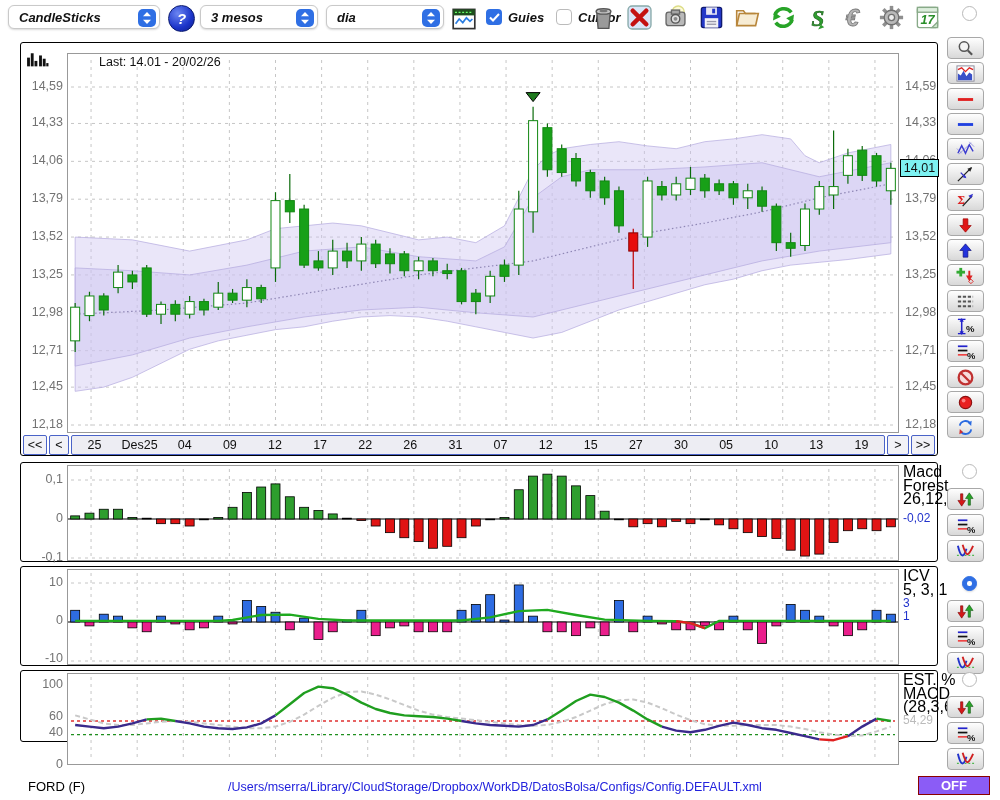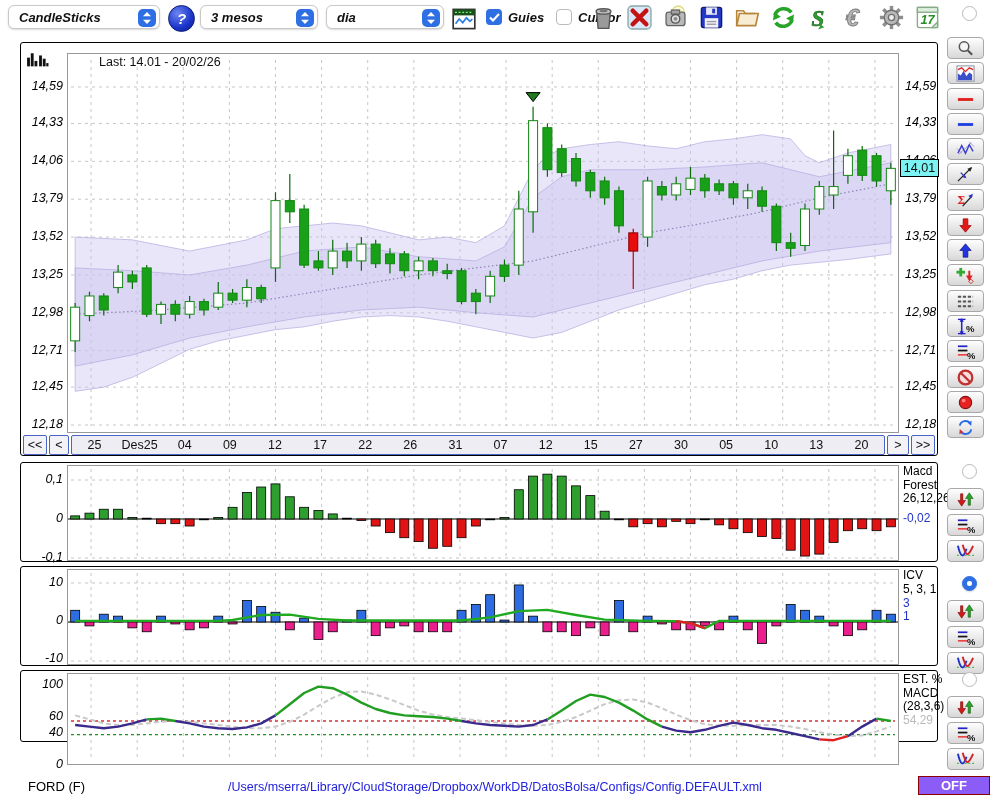--- a/index.html
+++ b/index.html
@@ -23,23 +23,23 @@
   .cbbox.on{background:#2f6fe4;}
   .cbbox.off{background:#fff;border:1.5px solid #bbb;}
   #toolbar-icons{position:absolute;left:590px;top:4px;display:flex;gap:9px;}
   .tbicon{width:27px;height:27px;}
   .tbicon svg{width:27px;height:27px;}
   .minigrid{position:absolute;left:452px;top:7px;width:24px;height:21px;}
   
   .panelbox{position:absolute;border:1.6px solid #000;border-radius:3px;background:#fff;box-sizing:border-box;}
   .plot{position:absolute;border:1px solid #999;background:#fff;box-sizing:border-box;}
   .plot svg{display:block;}
-  .ylab{position:absolute;font-size:12.5px;color:#000000;white-space:nowrap;font-style:italic;}
+  .ylab{position:absolute;font-size:12.5px;color:#737373;white-space:nowrap;}
   .ptitle{position:absolute;color:#c9c9c9;font-size:13.5px;}
-  .rlab{position:absolute;left:882px;font-size:12px;line-height:13.5px;color:#000;white-space:nowrap;}
+  .rlab{position:absolute;left:882px;font-size:16px;line-height:13.5px;color:#000;white-space:nowrap;}
   .rval{position:absolute;left:882px;font-size:12px;white-space:nowrap;}
   #last-label{position:absolute;left:78px;top:12px;font-size:12.5px;color:#111;}
   #corner-icon{position:absolute;left:5px;top:7px;width:24px;height:18px;}
   #price-tag{position:absolute;left:879px;width:37px;height:16px;background:#7df2f2;border:1px solid #000;
        font-size:12.5px;display:flex;align-items:center;justify-content:center;}
   
   .navbtn{position:absolute;top:392px;height:20px;border:1.5px solid #4a63c8;background:#f2f2f7;
        font-size:12.5px;display:flex;align-items:center;justify-content:center;
        border-radius:2px;box-sizing:border-box;}
   #xstrip{position:absolute;left:50px;top:392px;width:814px;height:20px;border:1.5px solid #4a63c8;
@@ -389,21 +389,21 @@
         <span>26</span>
         <span>31</span>
         <span>07</span>
         <span>12</span>
         <span>15</span>
         <span>27</span>
         <span>30</span>
         <span>05</span>
         <span>10</span>
         <span>13</span>
-        <span>20</span>
+        <span>19</span>
       </div>
     <div class="navbtn" style="left:866px;width:22px;">&gt;</div>
     <div class="navbtn" style="left:890px;width:24px;">&gt;&gt;</div>
   </div>
 
   <div class="panelbox" id="macd-panel" style="left:20px;top:462px;width:918px;height:100px;">
     <div class="ptitle" style="left:56px;top:4px;">Histgrama MACD</div>
     <div id="macd-ylabels">
         <div class="ylab" style="left: 2px; top: 9px; width: 40px; text-align: right;">0,1</div>
         <div class="ylab" style="left: 2px; top: 48px; width: 40px; text-align: right;">0</div>

